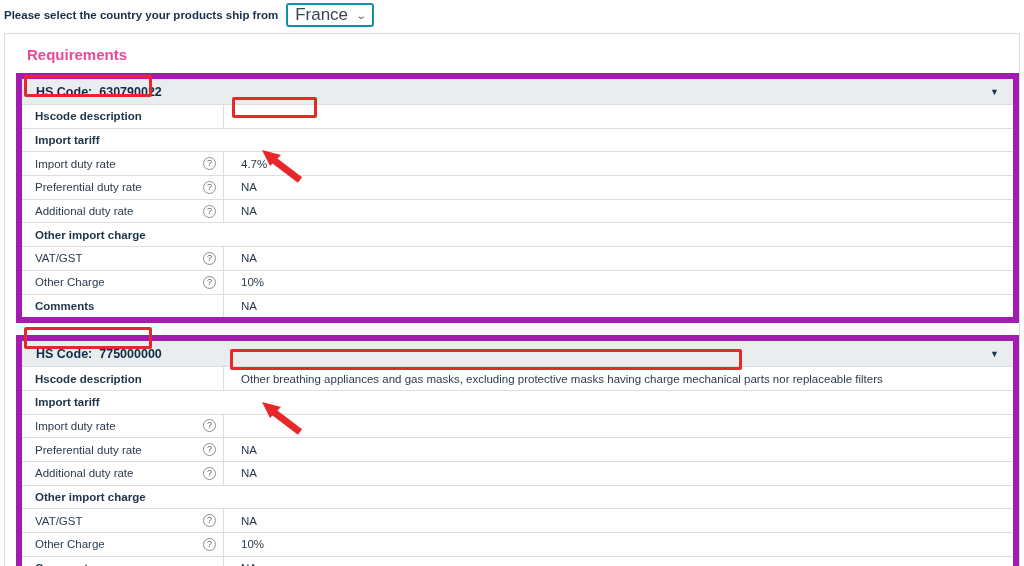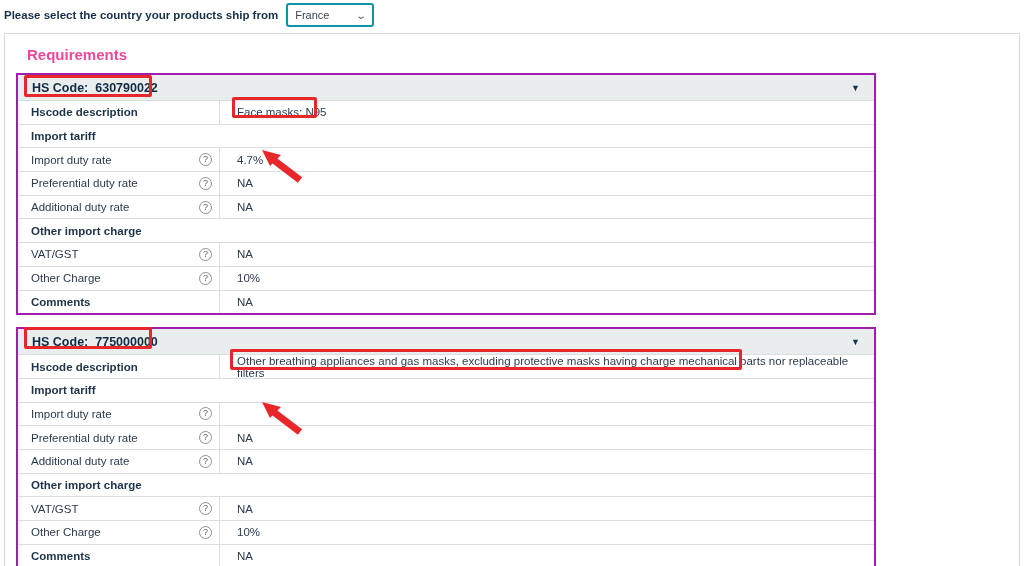--- a/index.html
+++ b/index.html
@@ -17,38 +17,38 @@
   }
   .top-label {
     font-size: 11.5px; font-weight: bold; color: #16304a; white-space: nowrap;
   }
   .country-select {
     width: 88px; height: 24px;
     border: 2px solid #0e95a5; border-radius: 3px; background: #fff;
     display: flex; align-items: center; justify-content: space-between;
     padding: 0 7px; cursor: pointer;
   }
-  .country-select .val { font-size: 11px; color: #3a4553; }
+  .country-select .val { font-size: 17px; color: #3a4553; }
   .country-select .chev { font-size: 10px; color: #5a646b; transform: scaleX(1.4); }
 
   
   .panel {
     position: absolute; left: 4px; top: 33px; width: 1016px; height: 545px;
     border: 1px solid #d5dbdb; background: #fff;
   }
   .panel-title {
     margin: 12px 0 0 22px;
     font-size: 15px; font-weight: bold; color: #ec4899;
     height: 17px; line-height: 17px;
   }
 
   
   .hs-table {
-    margin-left: 11px; margin-top: 10px; width: 860px;
-    border: 2px solid #a21caf; background: #fff;
+    margin-left: 11px; margin-top: 10px; width: 1003px;
+    border: 6px solid #a21caf; background: #fff;
   }
   .hs-table + .hs-table { margin-top: 12px; }
   .hs-header {
     height: 25px; background: #e9eded;
     display: flex; align-items: center; justify-content: space-between;
     padding: 0 14px; cursor: pointer;
   }
   .hs-title { font-size: 12.5px; font-weight: bold; color: #0f2b46; display: flex; gap: 7px; }
   .caret { font-size: 9px; color: #13344f; }
 
@@ -99,21 +99,20 @@
         <span>HS Code:</span>
         <span>630790022</span>
       </div>
       <span class="caret">▼</span>
     </div>
 
     <div class="t-row bold">
       <div class="cell-label">
           <span class="lbl">Hscode description</span>
         </div>
-      <div class="cell-value">Face masks: N95</div>
     </div>
     <div class="t-row section">
       <div class="cell-section">Import tariff</div>
     </div>
     <div class="t-row">
       <div class="cell-label">
           <span class="lbl">Import duty rate</span>
           <span class="qicon">?</span>
         </div>
       <div class="cell-value">4.7%</div>

